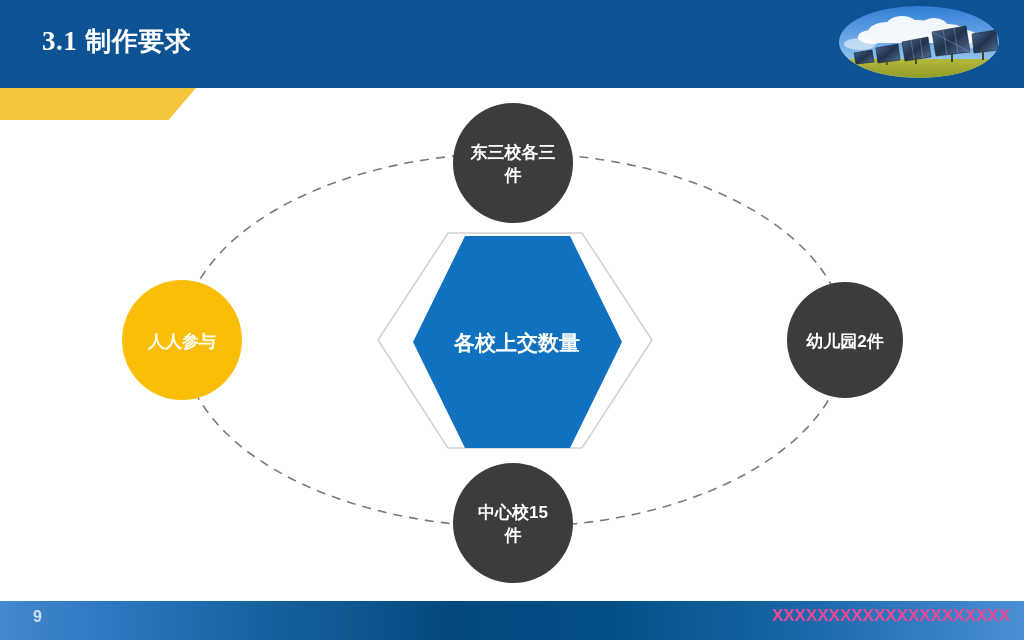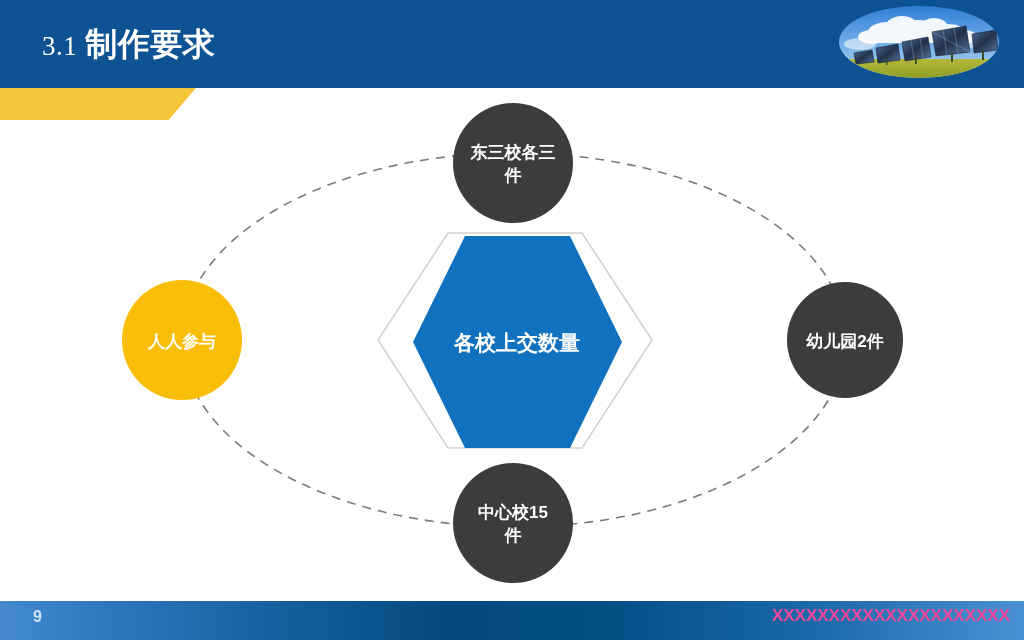--- a/index.html
+++ b/index.html
@@ -39,28 +39,28 @@
     top: 28px;
     font-size: 27px;
     font-weight: bold;
     color: #ffffff;
     letter-spacing: 0.5px;
     white-space: nowrap;
     line-height: 1;
   }
   .header-title .num {
     font-family: "Liberation Serif", "DejaVu Serif", serif;
-    font-weight: normal;
+    font-weight: bold;
     font-size: 27px;
     margin-right: 8px;
   }
   .header-title .cn {
     font-family: "Liberation Sans", "DejaVu Sans", sans-serif;
     font-weight: bold;
-    font-size: 32px;
+    font-size: 26px;
   }
 
   
   .yellow-ribbon {
     position: absolute;
     left: 0;
     top: 88px;
     width: 196px;
     height: 32px;
     background: #F5C63B;

